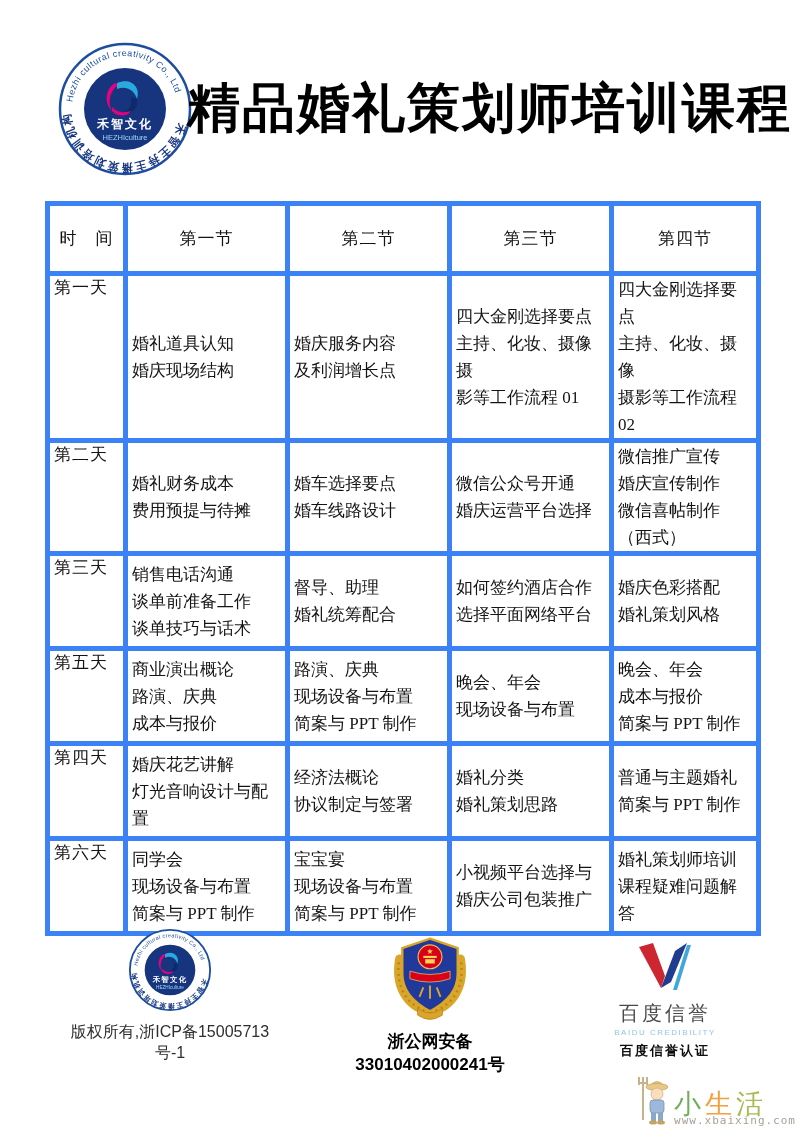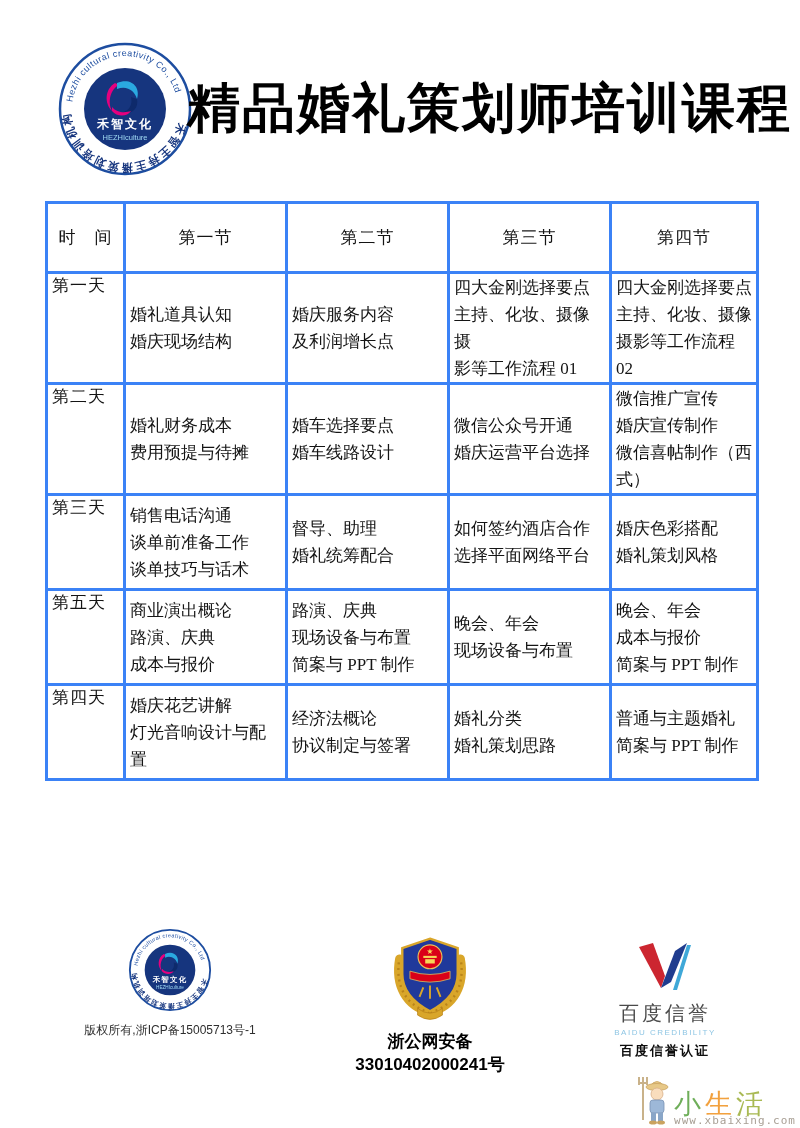--- a/index.html
+++ b/index.html
@@ -9,33 +9,33 @@
   
   .header{position:absolute;top:37px;left:57px;display:flex;align-items:center;}
   .logo-svg{display:block;}
   .main-title{margin-left:-6px;font-family:"Liberation Serif","DejaVu Serif",serif;
               font-weight:bold;font-size:53px;letter-spacing:2px;color:#000;white-space:nowrap;}
 
   
   table.course{position:absolute;top:201px;left:45px;width:711px;border-collapse:collapse;
                table-layout:fixed;font-family:"Liberation Serif","DejaVu Serif",serif;
                font-size:17px;color:#141414;}
-  table.course th,table.course td{border:3px solid #3b82f6;padding:0 4px;}
+  table.course th,table.course td{border:5px solid #3b82f6;padding:0 4px;}
   table.course thead tr{height:70px;}
   table.course tbody tr{height:95px;}
   table.course th{font-weight:normal;letter-spacing:1px;}
   td.day{vertical-align:top;padding-top:26px;letter-spacing:1px;}
   td.session{vertical-align:middle;}
   td.session .line{line-height:27px;}
 
   
   .footer-left{position:absolute;left:68px;top:928px;width:204px;text-align:center;}
   .footer-center{position:absolute;left:327px;top:926px;width:206px;text-align:center;}
   .footer-right{position:absolute;left:572px;top:938px;width:186px;text-align:center;}
-  .copyright{margin-top:6px;font-size:12px;color:#2e2e2e;letter-spacing:0;}
+  .copyright{margin-top:6px;font-size:16px;color:#2e2e2e;letter-spacing:0;}
   .police-record{margin-top:4px;font-size:17px;font-weight:bold;color:#000;}
   .baidu-cn{margin-top:2px;font-size:20px;color:#4a4a4a;letter-spacing:3px;}
   .baidu-en{font-size:8px;color:#8fc6e4;letter-spacing:1.5px;margin-top:1px;}
   .baidu-cert{margin-top:5px;font-size:13px;font-weight:600;color:#0d0d0d;letter-spacing:2px;}
 
   
   .watermark{position:absolute;right:4px;bottom:2px;display:flex;align-items:flex-end;}
   .wm-text{margin-left:2px;line-height:1;}
   .wm-name{font-size:27px;font-weight:normal;letter-spacing:4px;font-family:"DejaVu Sans",sans-serif;}
   .wm-url{font-size:11px;color:#a89f94;letter-spacing:1px;margin-top:-2px;
@@ -183,20 +183,41 @@
             <div class="line">经济法概论</div>
             <div class="line">协议制定与签署</div>
           </td>
           <td class="session">
             <div class="line">婚礼分类</div>
             <div class="line">婚礼策划思路</div>
           </td>
           <td class="session">
             <div class="line">普通与主题婚礼</div>
             <div class="line">简案与 PPT 制作</div>
+          </td>
+        </tr>
+        <tr>
+          <td class="day">第六天</td>
+          <td class="session">
+            <div class="line">同学会</div>
+            <div class="line">现场设备与布置</div>
+            <div class="line">简案与 PPT 制作</div>
+          </td>
+          <td class="session">
+            <div class="line">宝宝宴</div>
+            <div class="line">现场设备与布置</div>
+            <div class="line">简案与 PPT 制作</div>
+          </td>
+          <td class="session">
+            <div class="line">小视频平台选择与</div>
+            <div class="line">婚庆公司包装推广</div>
+          </td>
+          <td class="session">
+            <div class="line">婚礼策划师培训</div>
+            <div class="line">课程疑难问题解答</div>
           </td>
         </tr>
       </tbody>
   </table>
 
   <div class="footer-left">
     <svg class="logo-svg" style="display:inline-block" width="84" height="84" viewBox="0 0 136 136">
       <circle cx="68" cy="68" r="65" fill="#ffffff" stroke="#1d4da0" stroke-width="3"></circle>
       <defs>
         <path id="arcTop2" d="M 15 68 A 53 53 0 0 1 121 68" fill="none"></path>

